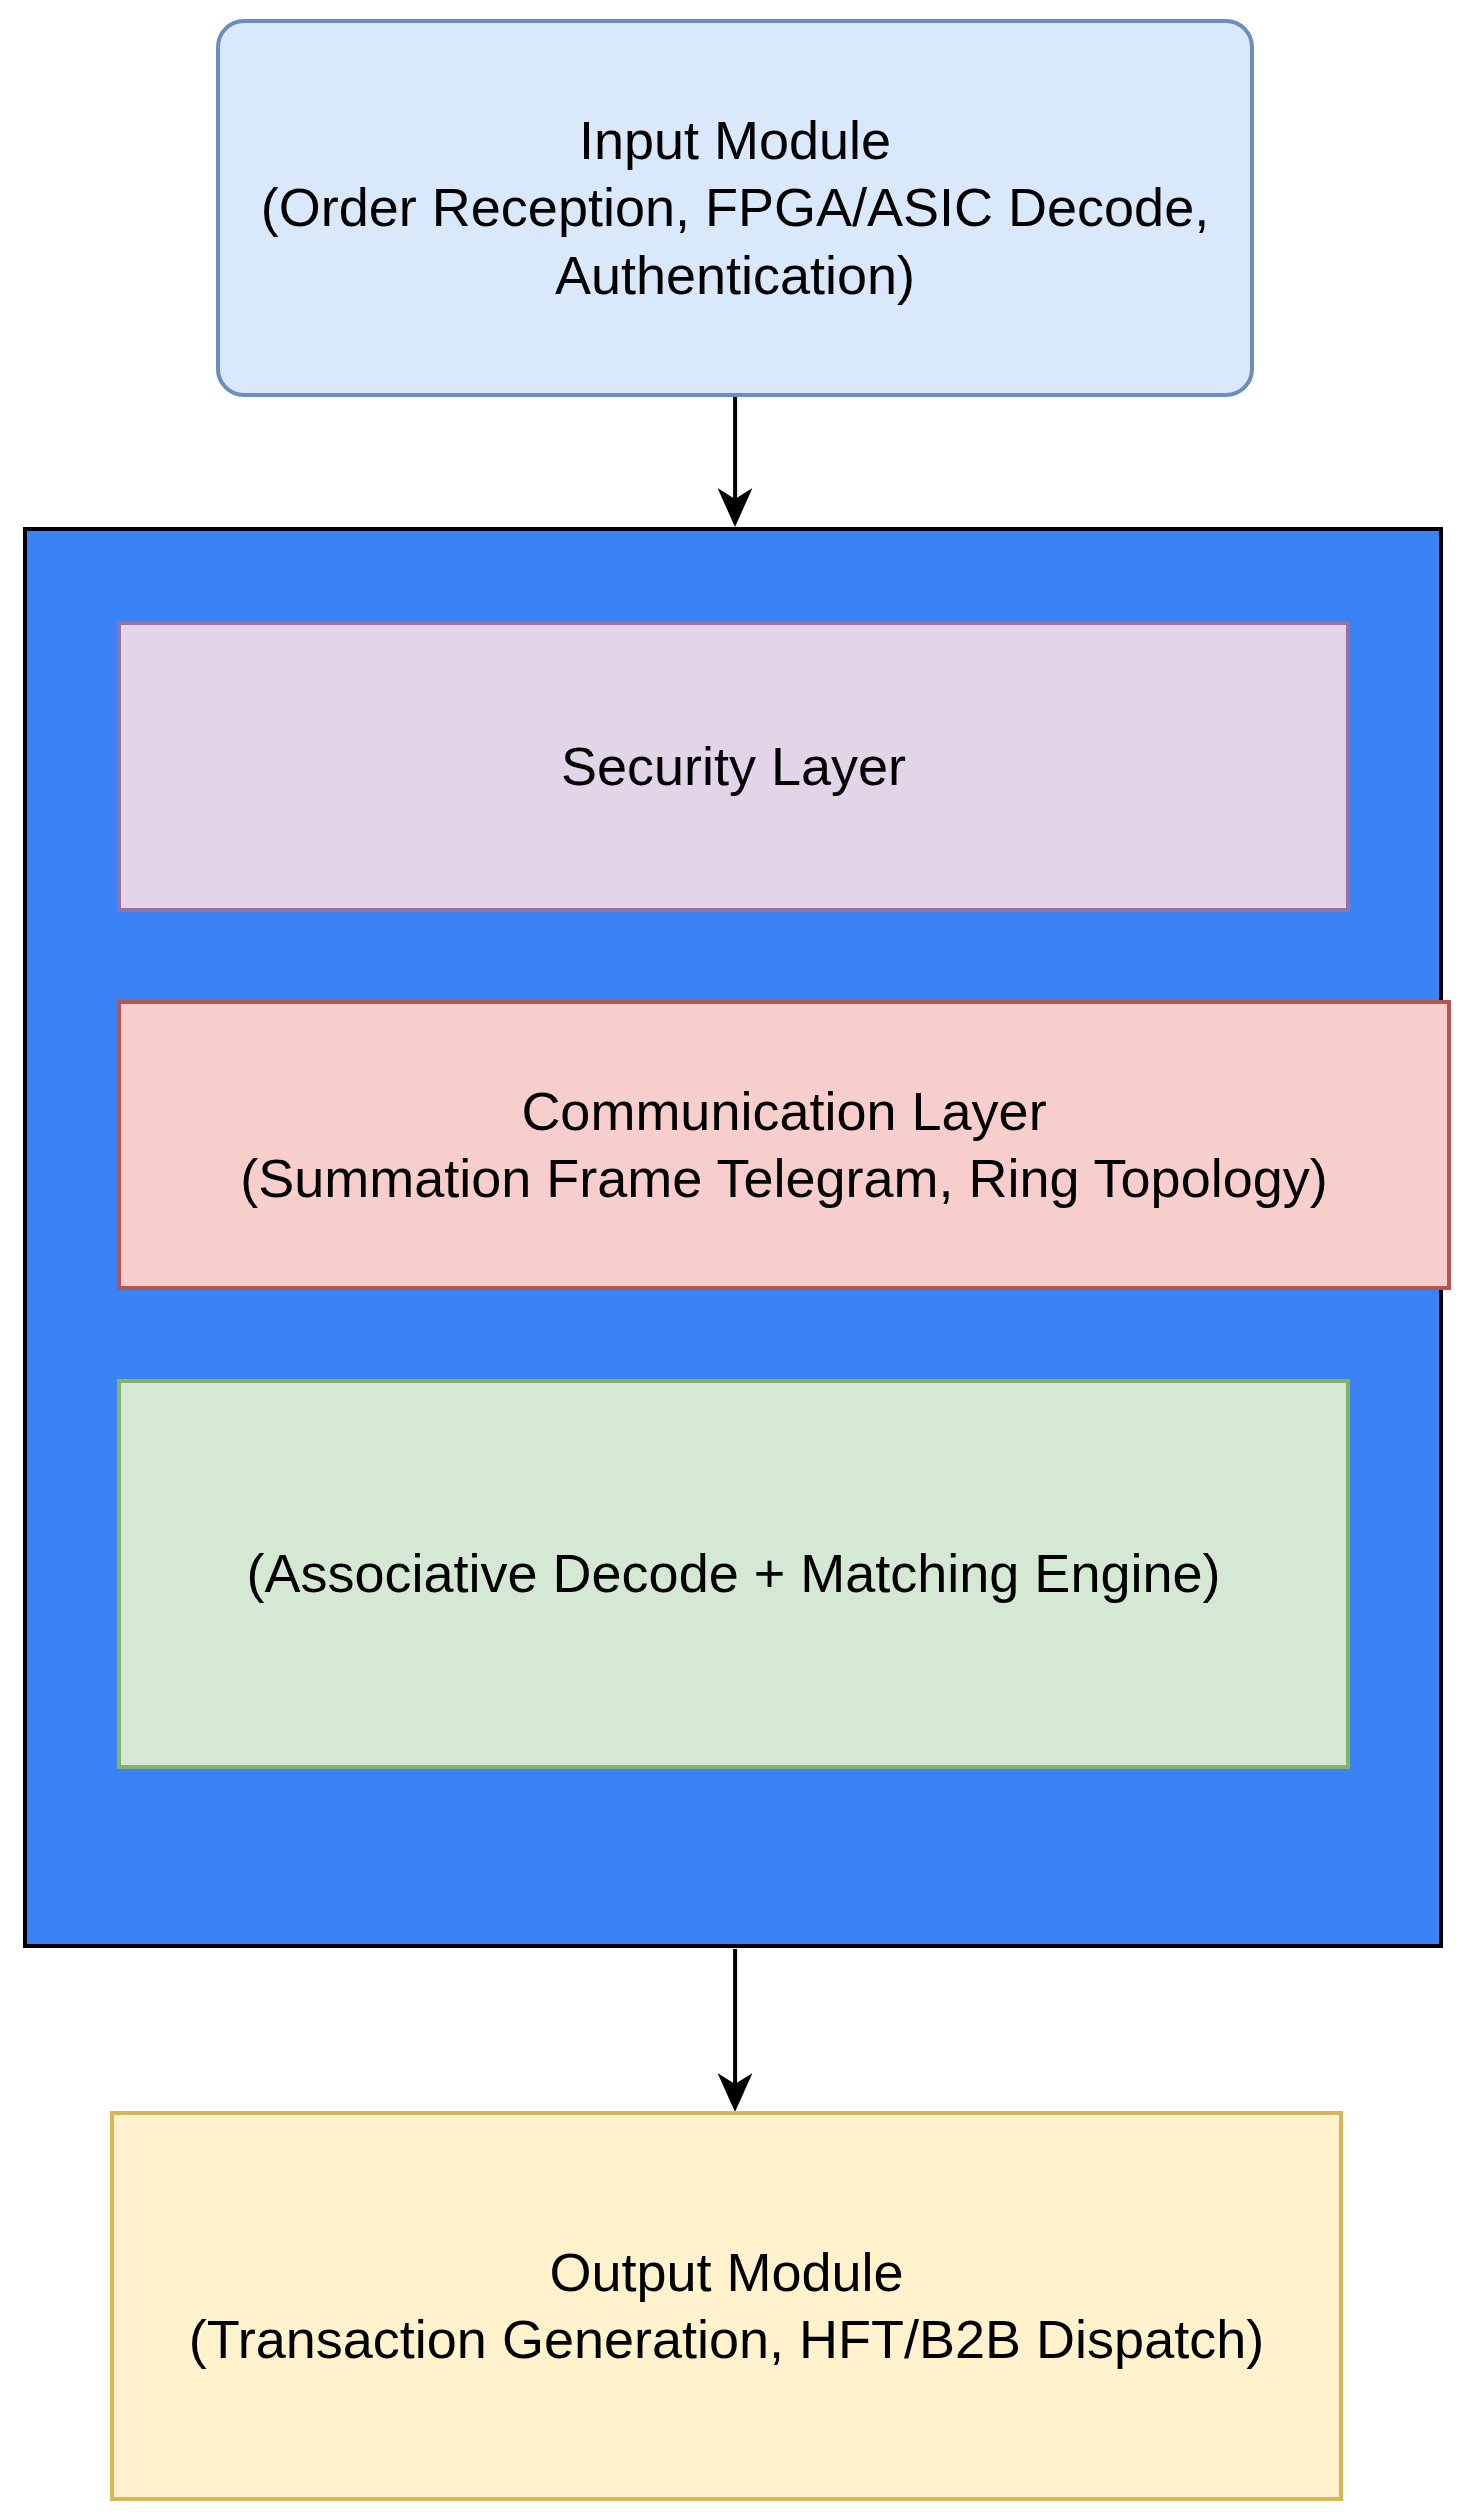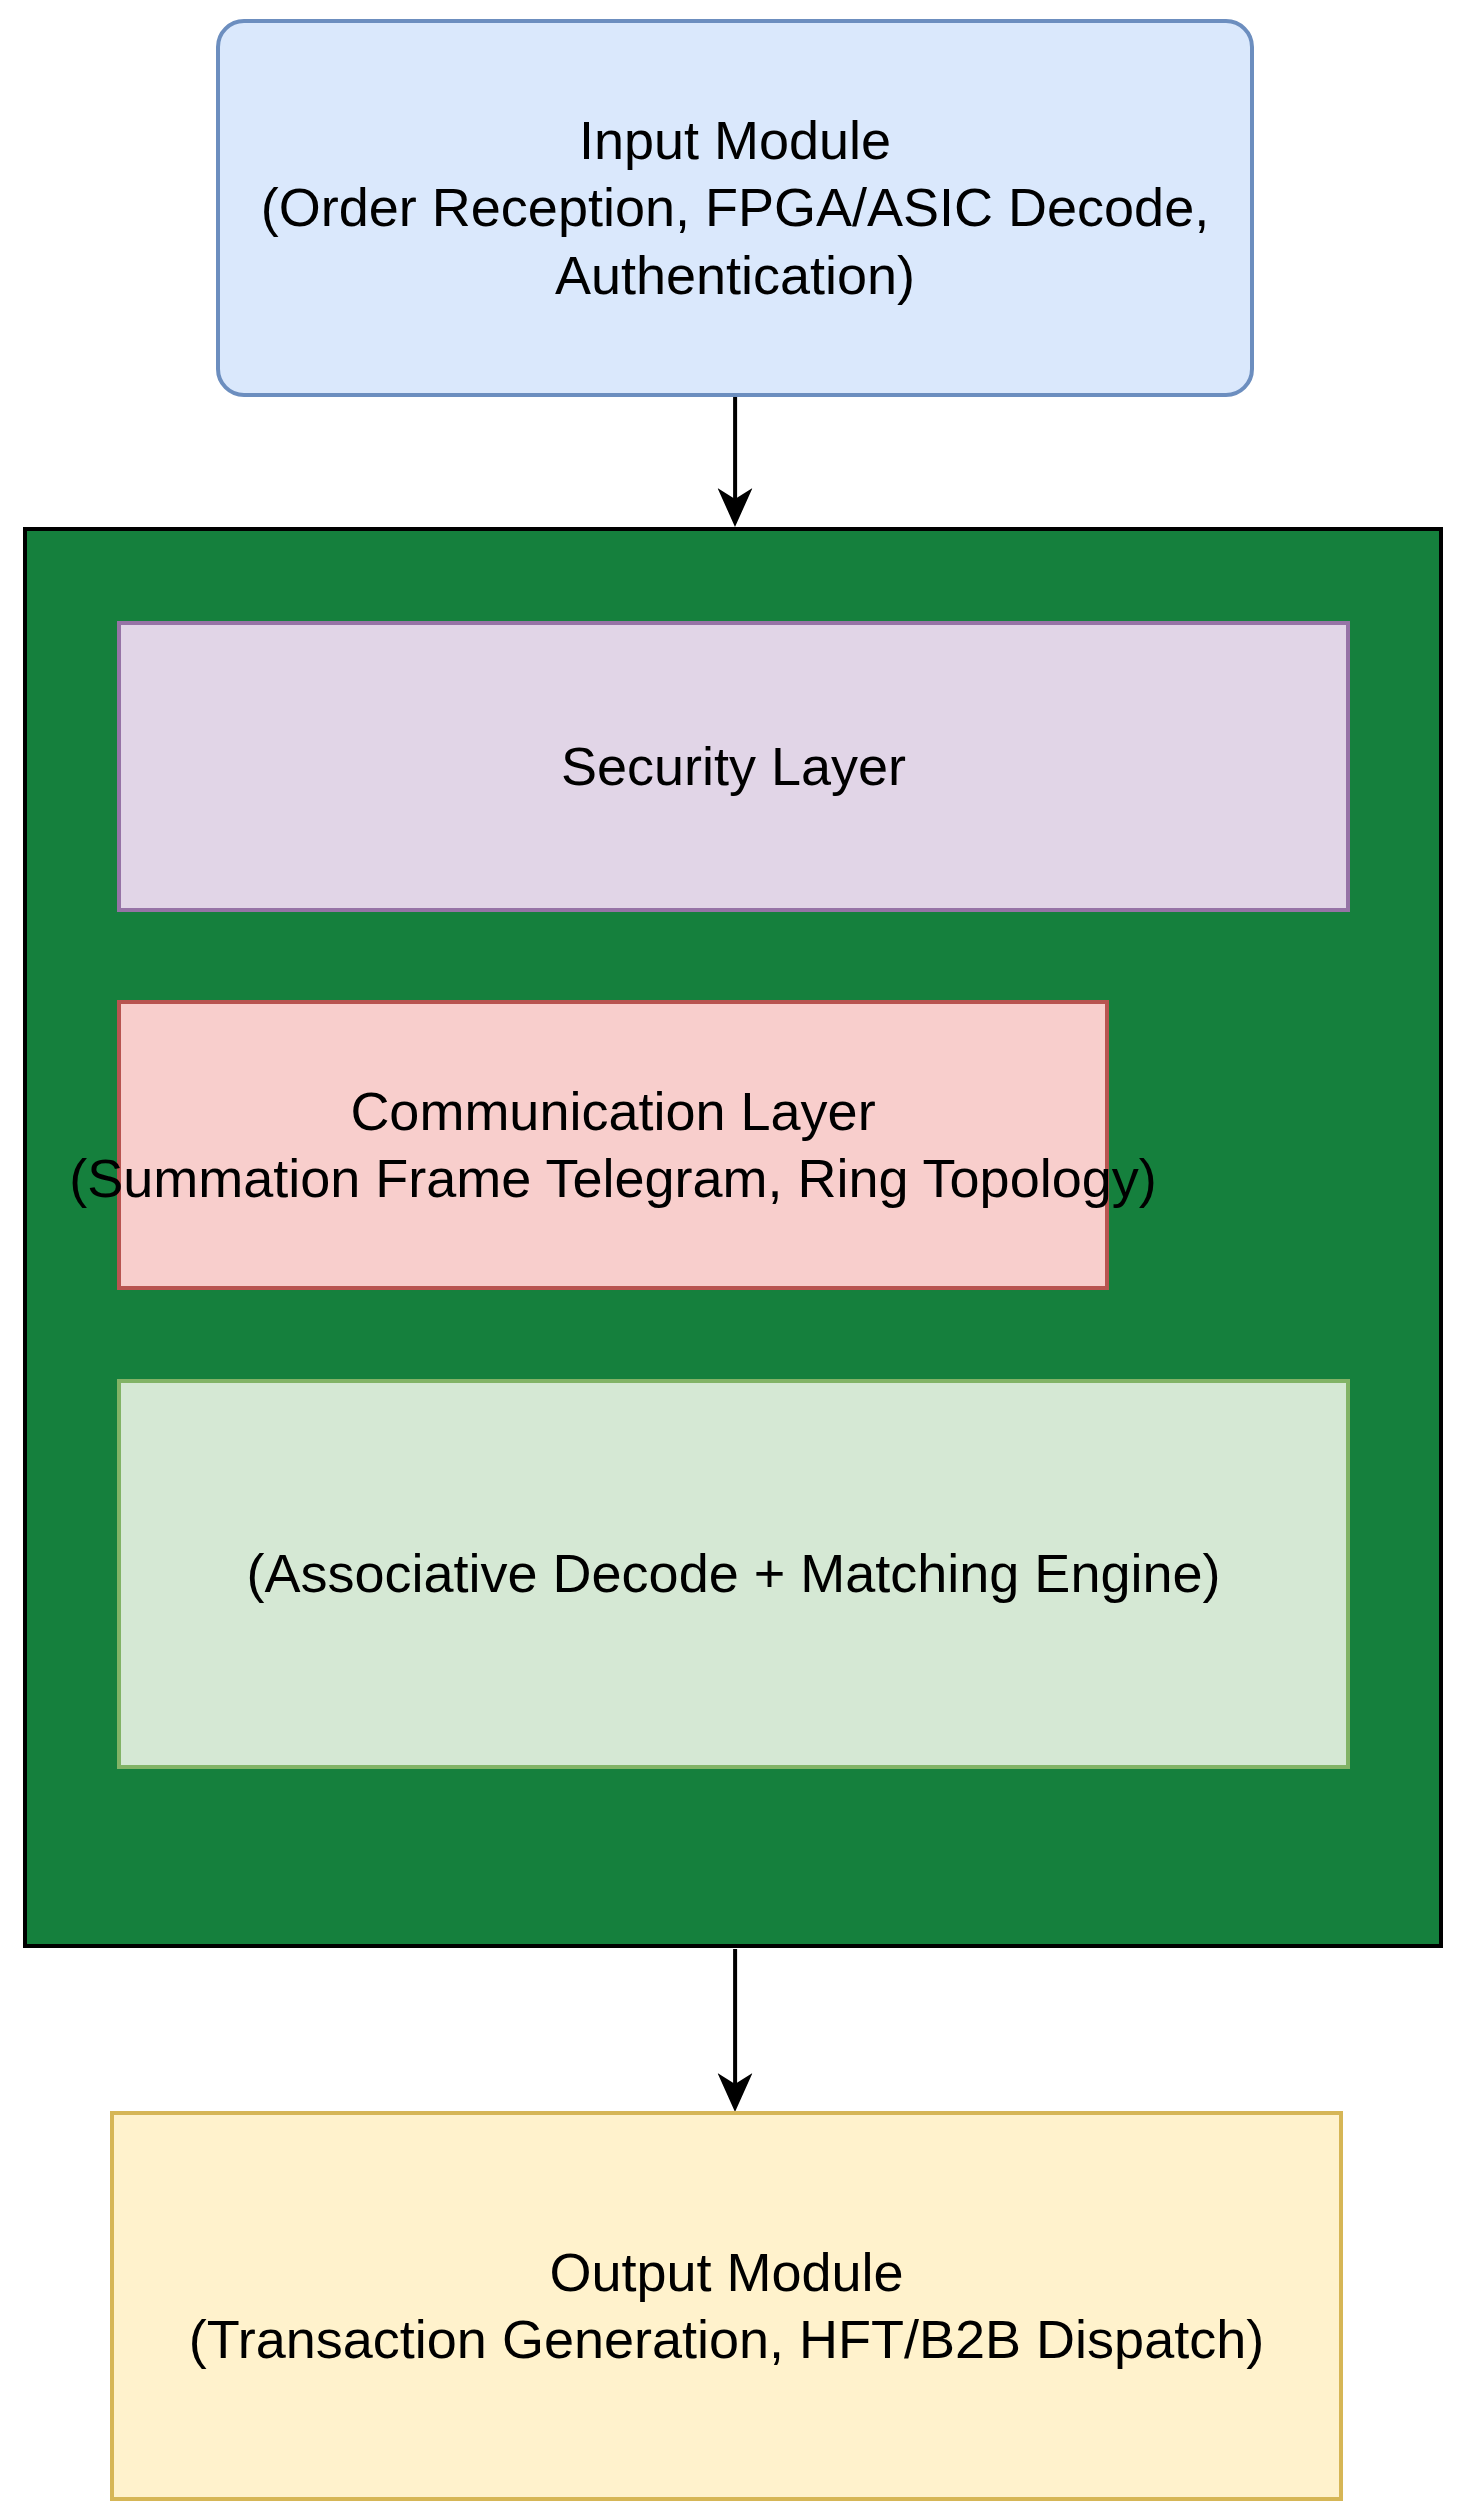--- a/index.html
+++ b/index.html
@@ -25,21 +25,21 @@
   }
   .label-line {
     font-size: 54px;
     line-height: 1.25;
     white-space: nowrap;
   }
   
   #node-input   { left: 216px;  top: 19px;   width: 1038px; height: 378px; border-radius: 28px; }
   #group-hft    { left: 23px;   top: 527px;  width: 1420px; height: 1421px; background: #ffffff; }
   #node-security{ left: 90px;  top: 90px;  width: 1233px; height: 291px; }
-  #node-comm    { left: 90px;  top: 469px;  width: 992px; height: 290px; }
+  #node-comm    { left: 90px;  top: 469px;  width: 1334px; height: 290px; }
   #node-kbp     { left: 90px;  top: 848px; width: 1233px; height: 390px; }
   #hft-label    { position: absolute; left: 0; width: 100%; top: 1300px;
                   text-align: center; font-size: 54px; line-height: 68px; }
   #node-output  { left: 110px;  top: 2111px; width: 1233px; height: 390px; }
 
   .arrow { position: absolute; width: 38px; }
   #arrow-1 { left: 716px; top: 397px;  height: 130px; }
   #arrow-2 { left: 716px; top: 1949px; height: 163px; }
   .arrow-line {
     position: absolute; left: 50%; top: 0;
@@ -64,21 +64,21 @@
     <div class="label-line">Input Module</div>
     <div class="label-line">(Order Reception, FPGA/ASIC Decode,</div>
     <div class="label-line">Authentication)</div>
   </div>
 
   <div class="arrow" id="arrow-1">
     <div class="arrow-line"></div>
     <div class="arrow-head"></div>
   </div>
 
-  <div class="node" id="group-hft" style="background-color: #15803d; border-color: rgb(0, 0, 0);">
+  <div class="node" id="group-hft" style="background-color: #3b82f6; border-color: rgb(0, 0, 0);">
 
     <div class="node" id="node-security" style="background-color: rgb(225, 213, 231); border-color: rgb(150, 115, 166);">
       <div class="label-line">Security Layer</div>
     </div>
 
     <div class="node" id="node-comm" style="background-color: rgb(248, 206, 204); border-color: rgb(184, 84, 80);">
       <div class="label-line">Communication Layer</div>
       <div class="label-line">(Summation Frame Telegram, Ring Topology)</div>
     </div>
 

